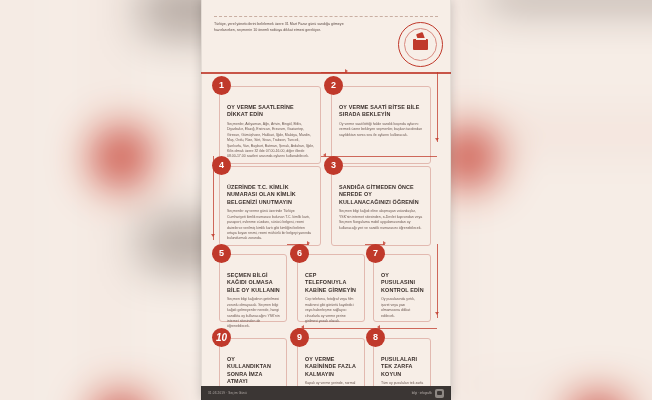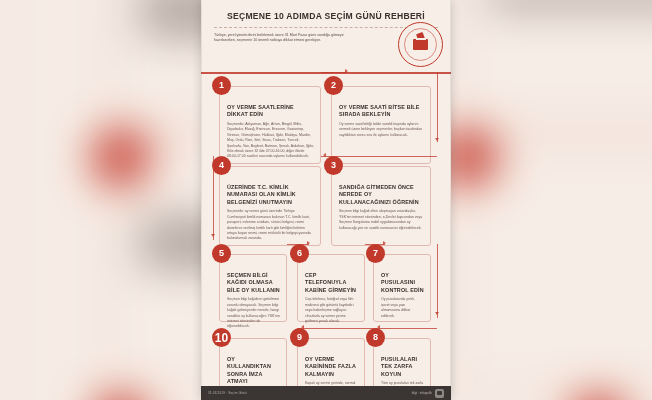--- a/index.html
+++ b/index.html
@@ -82,21 +82,21 @@
     border-radius:3px;
     background:transparent;
   }
   .num{
     position:absolute;width:19px;height:19px;border-radius:50%;
     background:#c0392b;color:#fff;
     font-size:9px;font-weight:bold;
     display:flex;align-items:center;justify-content:center;
     z-index:4;line-height:1;
   }
-  .num.small{font-size:12px;}
+  .num.small{font-size:10px;font-style:italic;}
   .content{position:absolute;left:8px;right:7px;top:18px;}
   .h{
     font-size:5.4px;font-weight:bold;color:#3a2f2b;
     line-height:1.38;letter-spacing:.15px;text-transform:uppercase;
     margin-bottom:3px;
   }
   .p{font-size:3.5px;line-height:1.55;color:#6b5851;}
 
   
   .conn{position:absolute;background:#c0392b;opacity:.75;}
@@ -155,21 +155,20 @@
 
     </div>
   </div>
 </div>
 
 <div id="card">
 
   <div class="topbar"></div>
 
   <div class="header">
-    <div class="title">SEÇMENE 10 ADIMDA SEÇİM GÜNÜ REHBERİ</div>
     <div class="rule"></div>
     <div class="lede">Türkiye, yerel yöneticilerini belirlemek üzere 31 Mart Pazar günü sandığa gitmeye hazırlanırken, seçmenin 10 önemli noktaya dikkat etmesi gerekiyor.</div>
   </div>
 
   <div class="seal">
     <div class="inner">
       <div class="box"></div>
     </div>
   </div>
 

